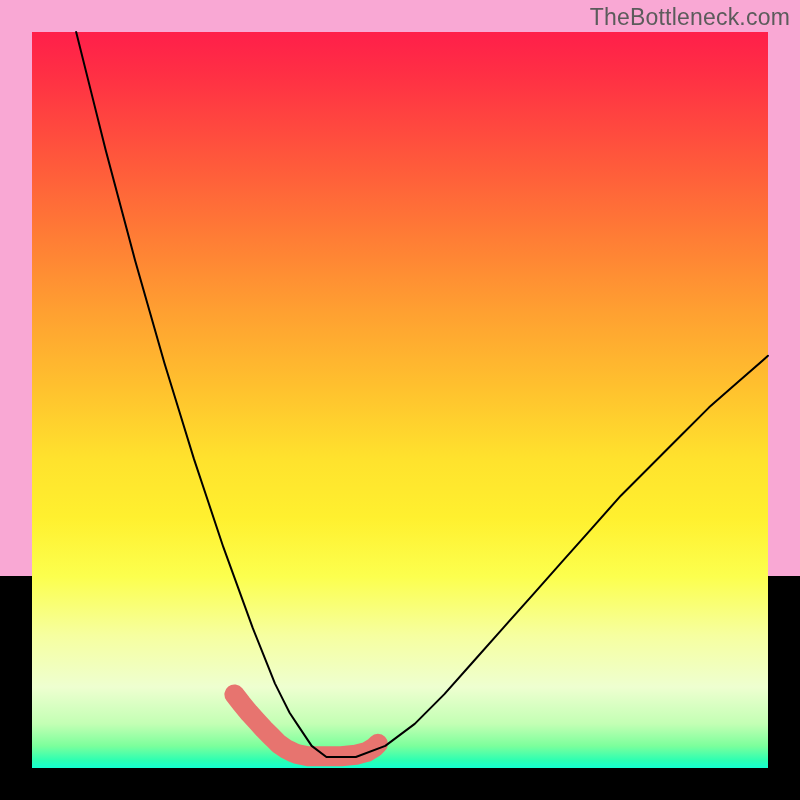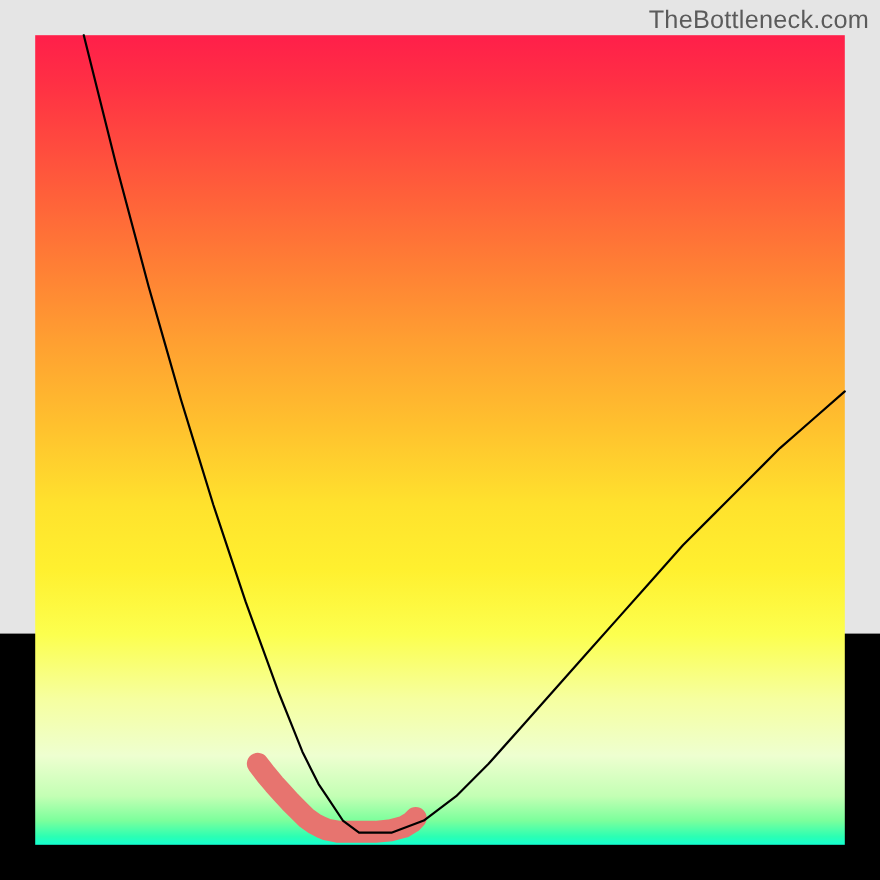--- a/index.html
+++ b/index.html
@@ -10,21 +10,21 @@
     overflow: hidden;
     background: #000;
     font-family: Arial, Helvetica, sans-serif;
   }
   .frame {
     position: absolute;
     left: 0;
     top: 0;
     width: 800px;
     height: 576px;
-    background: #e5e5e5;
+    background: #f9a8d4;
   }
   .plot {
     position: absolute;
     left: 32px;
     top: 32px;
     width: 736px;
     height: 736px;
     background: linear-gradient(
       to bottom,
       #ff1f4a 0%,

